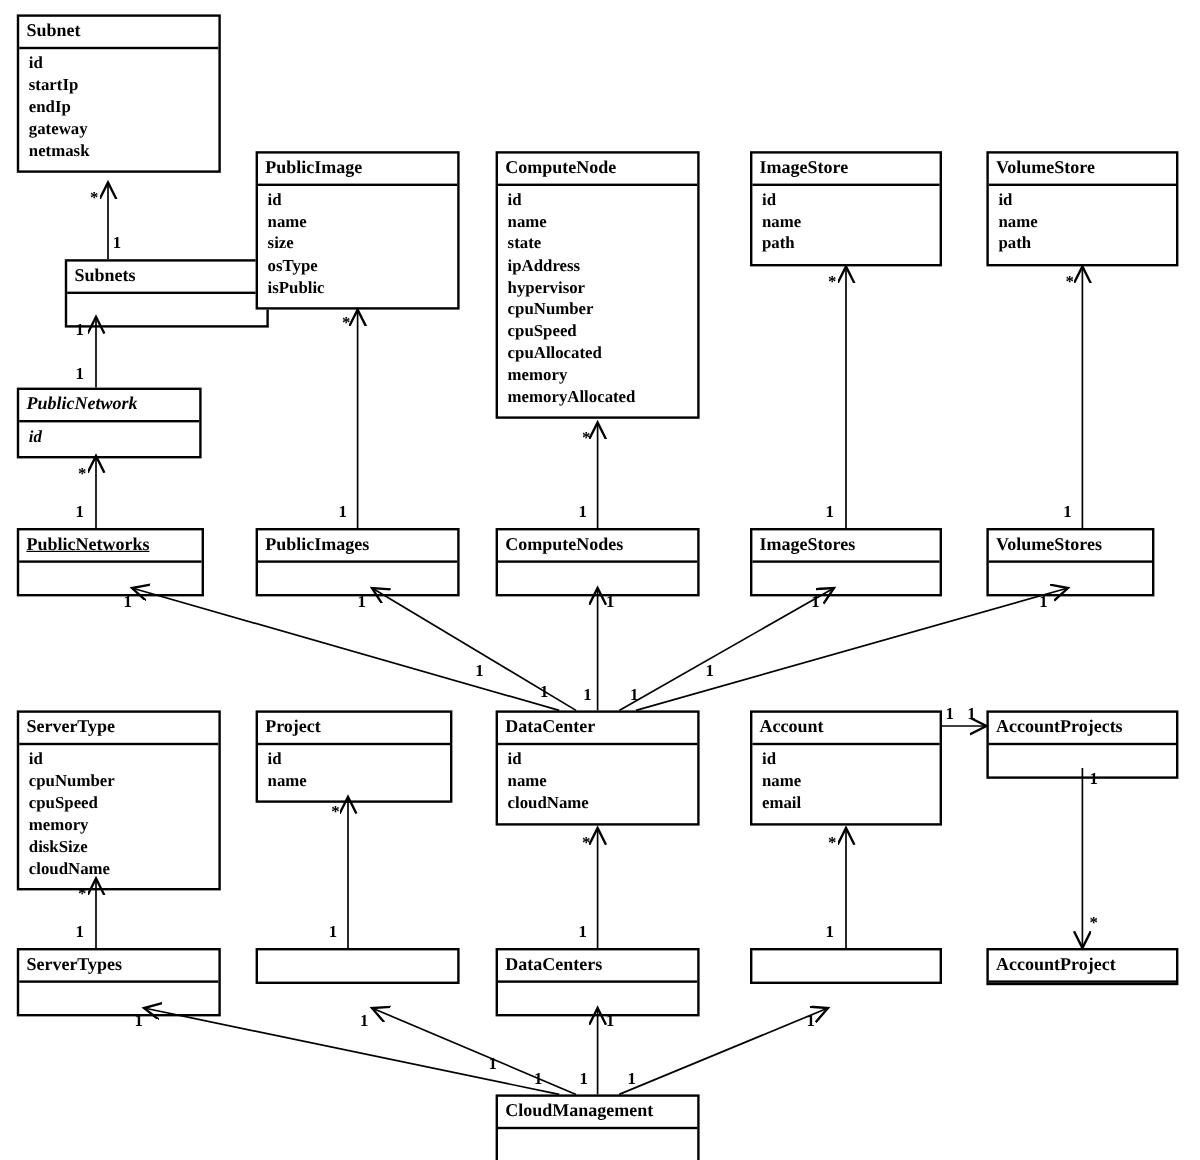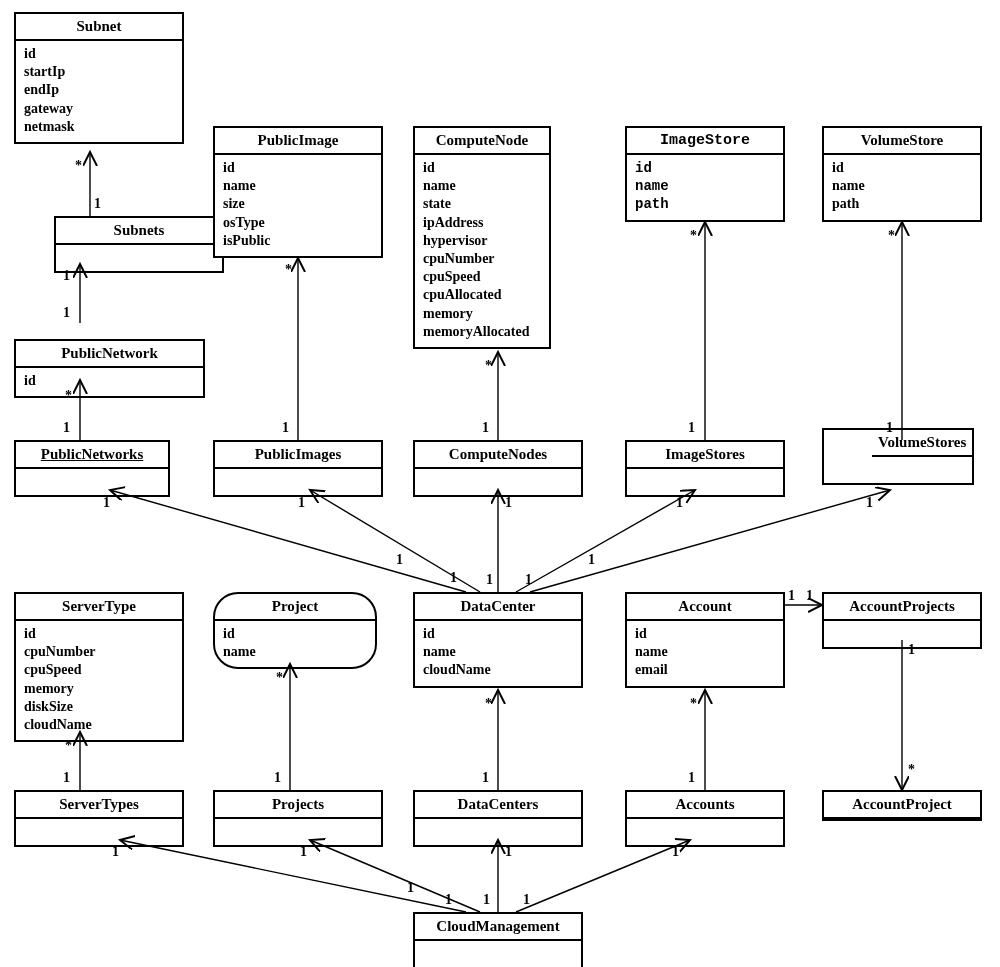--- a/index.html
+++ b/index.html
@@ -10,21 +10,21 @@
     height:967px;
     margin:0;
   }
   .cbox {
     position:absolute;
     border:2px solid #000;
     background:#fff;
     box-sizing:border-box;
   }
   .cbox .title {
-    text-align:center;
+    text-align:left;
     font-weight:bold;
     padding:4px 6px;
     border-bottom:2px solid #000;
     font-size:15px;
   }
   .cbox .attrs {
     padding:4px 8px 6px 8px;
     font-weight:bold;
     font-size:14px;
     line-height:1.3;
@@ -46,21 +46,21 @@
     <div>gateway</div>
     <div>netmask</div>
   </div>
 </div>
 
 <div class="cbox empty" style="left:14px; top:216px; width:170px;margin-left:40px;">
   <div class="title">Subnets</div>
   <div class="attrs"></div>
 </div>
 
-<div class="cbox" style="left:14px; top:339px; width:191px;">
+<div class="cbox" style="left:14px; top:323px; width:154px;font-style:italic;">
   <div class="title">PublicNetwork</div>
   <div class="attrs">
     <div>id</div>
   </div>
 </div>
 
 <div class="cbox empty" style="left:14px; top:440px; width:156px;text-decoration:underline;">
   <div class="title">PublicNetworks</div>
   <div class="attrs"></div>
 </div>
@@ -74,42 +74,42 @@
     <div>osType</div>
     <div>isPublic</div>
   </div>
 </div>
 
 <div class="cbox empty" style="left:213px; top:440px; width:170px;">
   <div class="title">PublicImages</div>
   <div class="attrs"></div>
 </div>
 
-<div class="cbox" style="left:413px; top:126px; width:138px;">
+<div class="cbox" style="left:413px; top:126px; width:170px;">
   <div class="title">ComputeNode</div>
   <div class="attrs">
     <div>id</div>
     <div>name</div>
     <div>state</div>
     <div>ipAddress</div>
     <div>hypervisor</div>
     <div>cpuNumber</div>
     <div>cpuSpeed</div>
     <div>cpuAllocated</div>
     <div>memory</div>
     <div>memoryAllocated</div>
   </div>
 </div>
 
 <div class="cbox empty" style="left:413px; top:440px; width:170px;">
   <div class="title">ComputeNodes</div>
   <div class="attrs"></div>
 </div>
 
-<div class="cbox" style="left:625px; top:126px; width:160px;font-family:Liberation Mono, monospace;">
+<div class="cbox" style="left:625px; top:126px; width:160px;">
   <div class="title">ImageStore</div>
   <div class="attrs">
     <div>id</div>
     <div>name</div>
     <div>path</div>
   </div>
 </div>
 
 <div class="cbox empty" style="left:625px; top:440px; width:160px;">
   <div class="title">ImageStores</div>
@@ -118,38 +118,38 @@
 
 <div class="cbox" style="left:822px; top:126px; width:160px;">
   <div class="title">VolumeStore</div>
   <div class="attrs">
     <div>id</div>
     <div>name</div>
     <div>path</div>
   </div>
 </div>
 
-<div class="cbox empty" style="left:822px; top:428px; width:152px;padding-left:48px;">
+<div class="cbox empty" style="left:822px; top:440px; width:140px;">
   <div class="title">VolumeStores</div>
   <div class="attrs"></div>
 </div>
 
 <div class="cbox" style="left:14px; top:592px; width:170px;">
   <div class="title">ServerType</div>
   <div class="attrs">
     <div>id</div>
     <div>cpuNumber</div>
     <div>cpuSpeed</div>
     <div>memory</div>
     <div>diskSize</div>
     <div>cloudName</div>
   </div>
 </div>
 
-<div class="cbox" style="left:213px; top:592px; width:164px;border-radius:25px;">
+<div class="cbox" style="left:213px; top:592px; width:164px;">
   <div class="title">Project</div>
   <div class="attrs">
     <div>id</div>
     <div>name</div>
   </div>
 </div>
 
 <div class="cbox" style="left:413px; top:592px; width:170px;">
   <div class="title">DataCenter</div>
   <div class="attrs">
@@ -172,31 +172,29 @@
   <div class="title">AccountProjects</div>
   <div class="attrs"></div>
 </div>
 
 <div class="cbox empty" style="left:14px; top:790px; width:170px;">
   <div class="title">ServerTypes</div>
   <div class="attrs"></div>
 </div>
 
 <div class="cbox empty" style="left:213px; top:790px; width:170px;">
-  <div class="title">Projects</div>
   <div class="attrs"></div>
 </div>
 
 <div class="cbox empty" style="left:413px; top:790px; width:170px;">
   <div class="title">DataCenters</div>
   <div class="attrs"></div>
 </div>
 
 <div class="cbox empty" style="left:625px; top:790px; width:160px;">
-  <div class="title">Accounts</div>
   <div class="attrs"></div>
 </div>
 
 <div class="cbox" style="left:822px; top:790px; width:160px;">
   <div class="title">AccountProject</div>
 </div>
 
 <div class="cbox empty" style="left:413px; top:912px; width:170px;">
   <div class="title">CloudManagement</div>
   <div class="attrs"></div>

